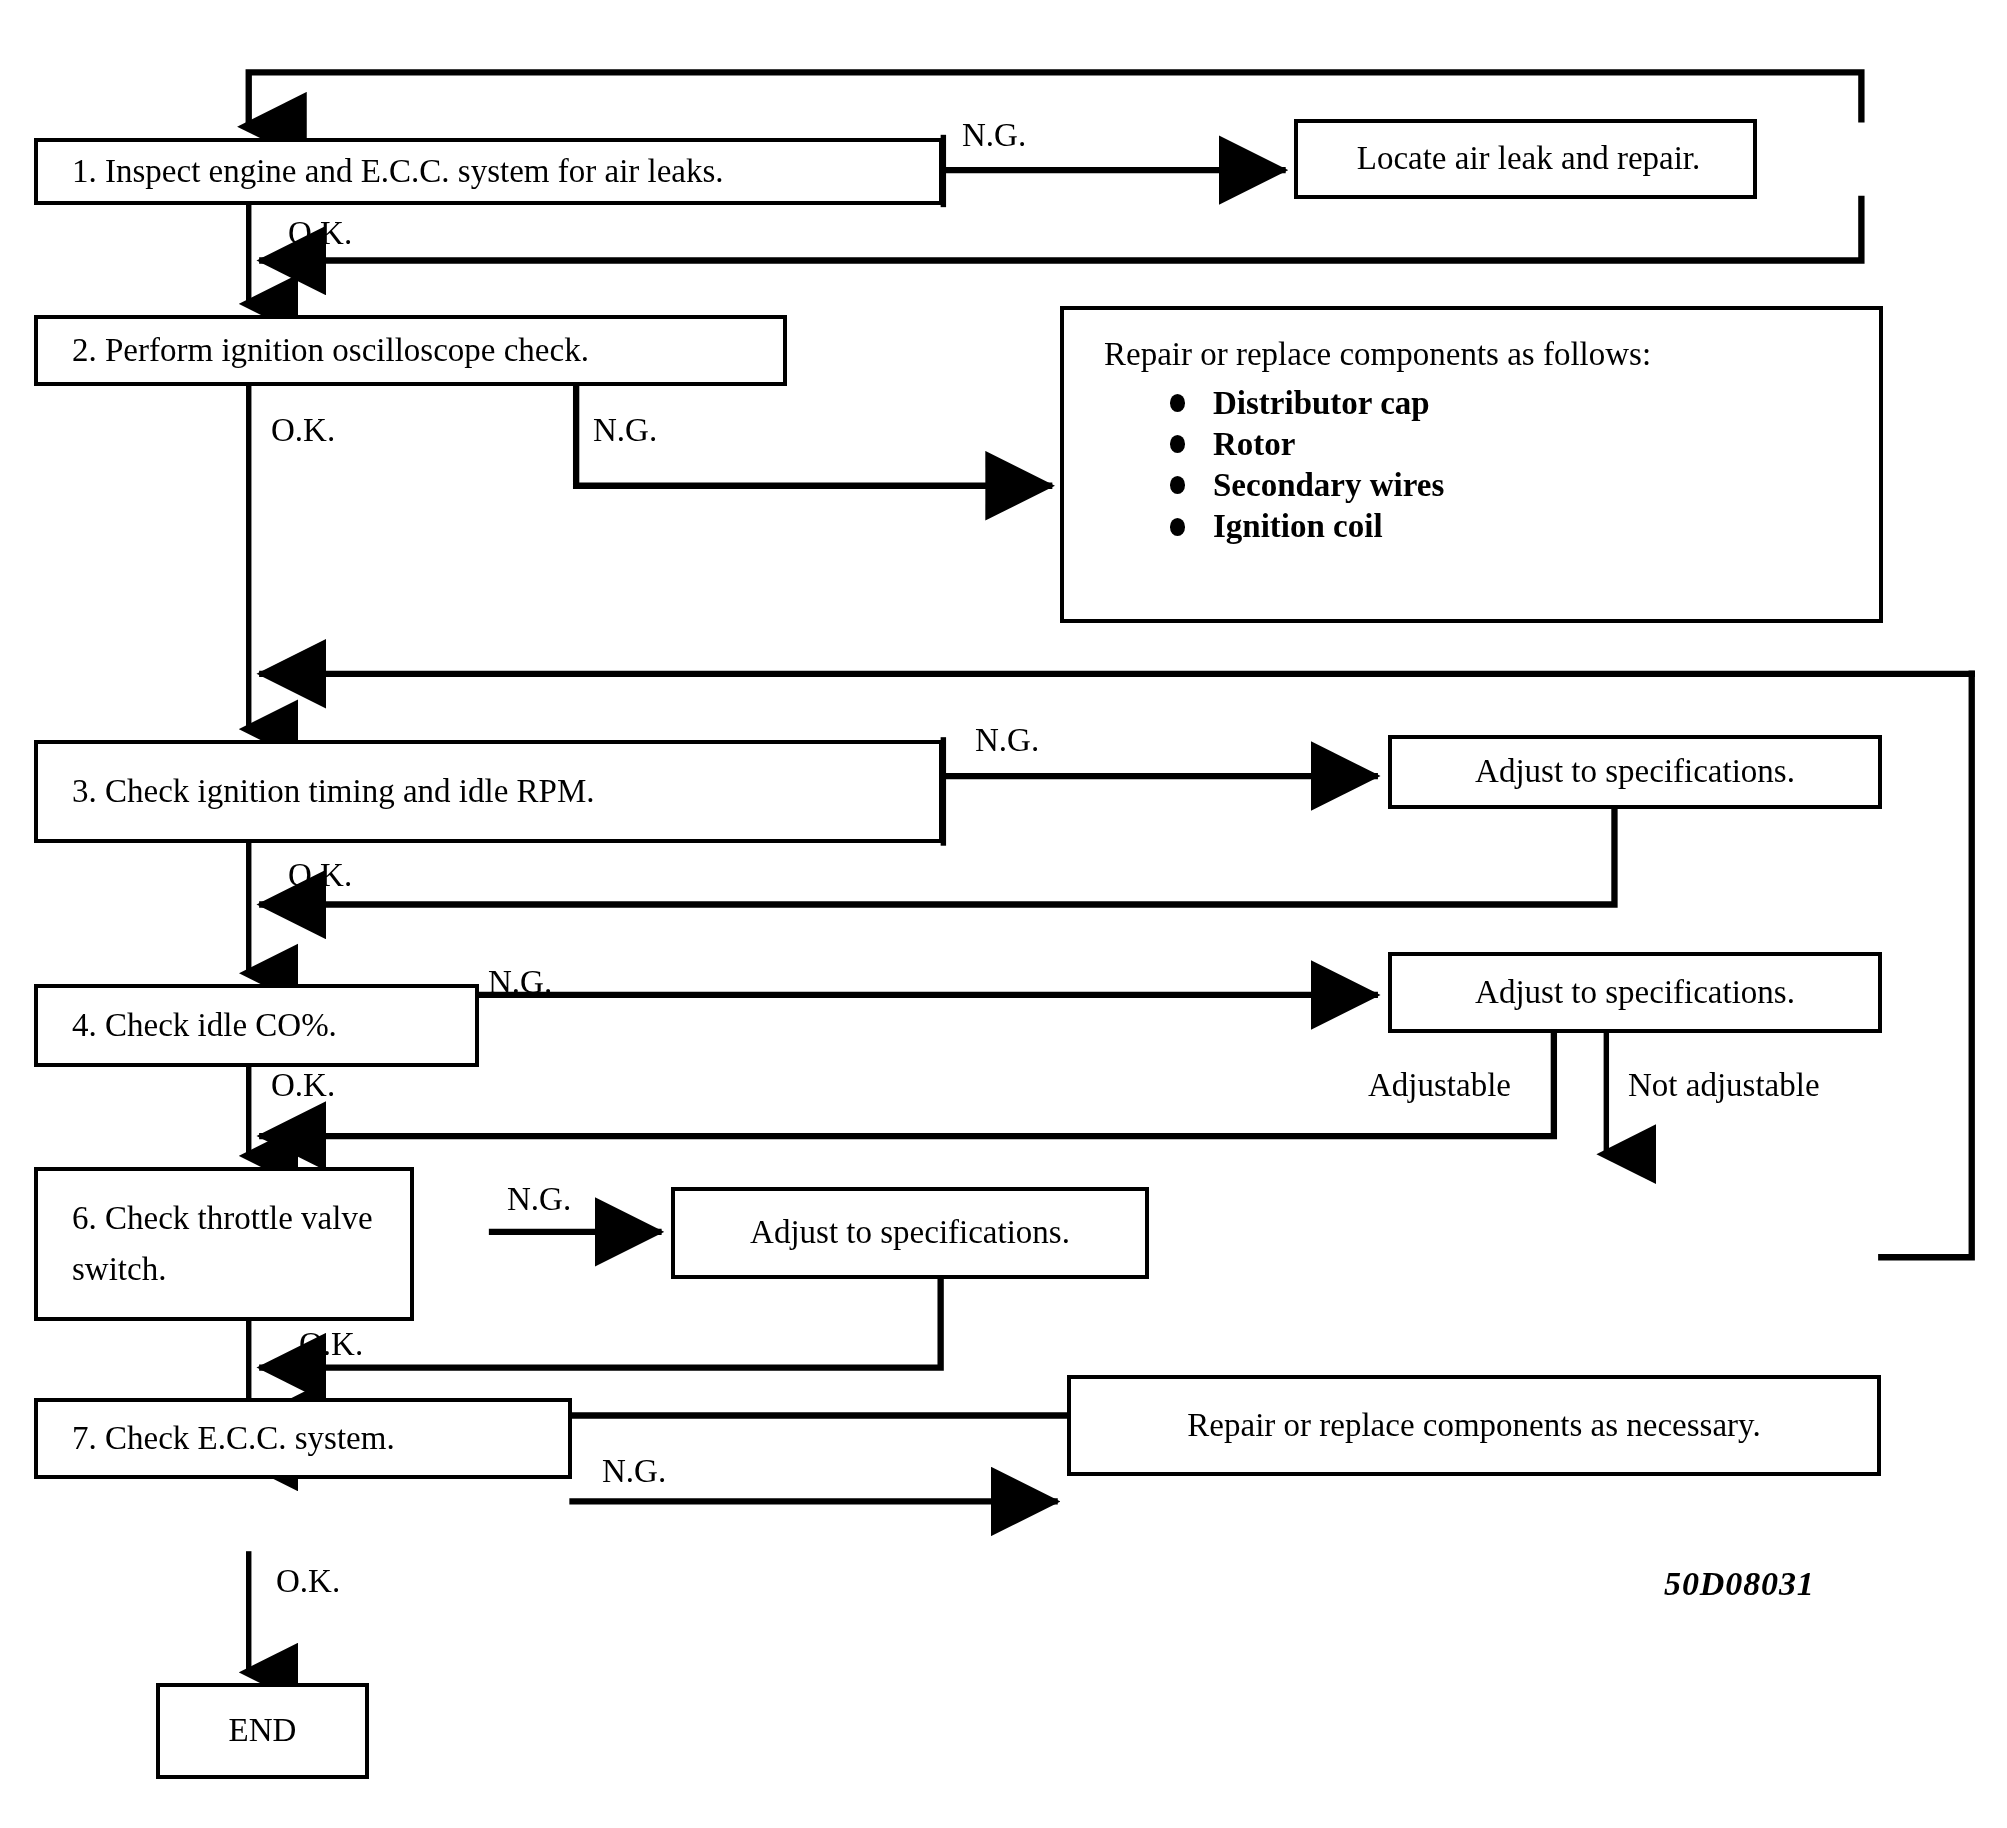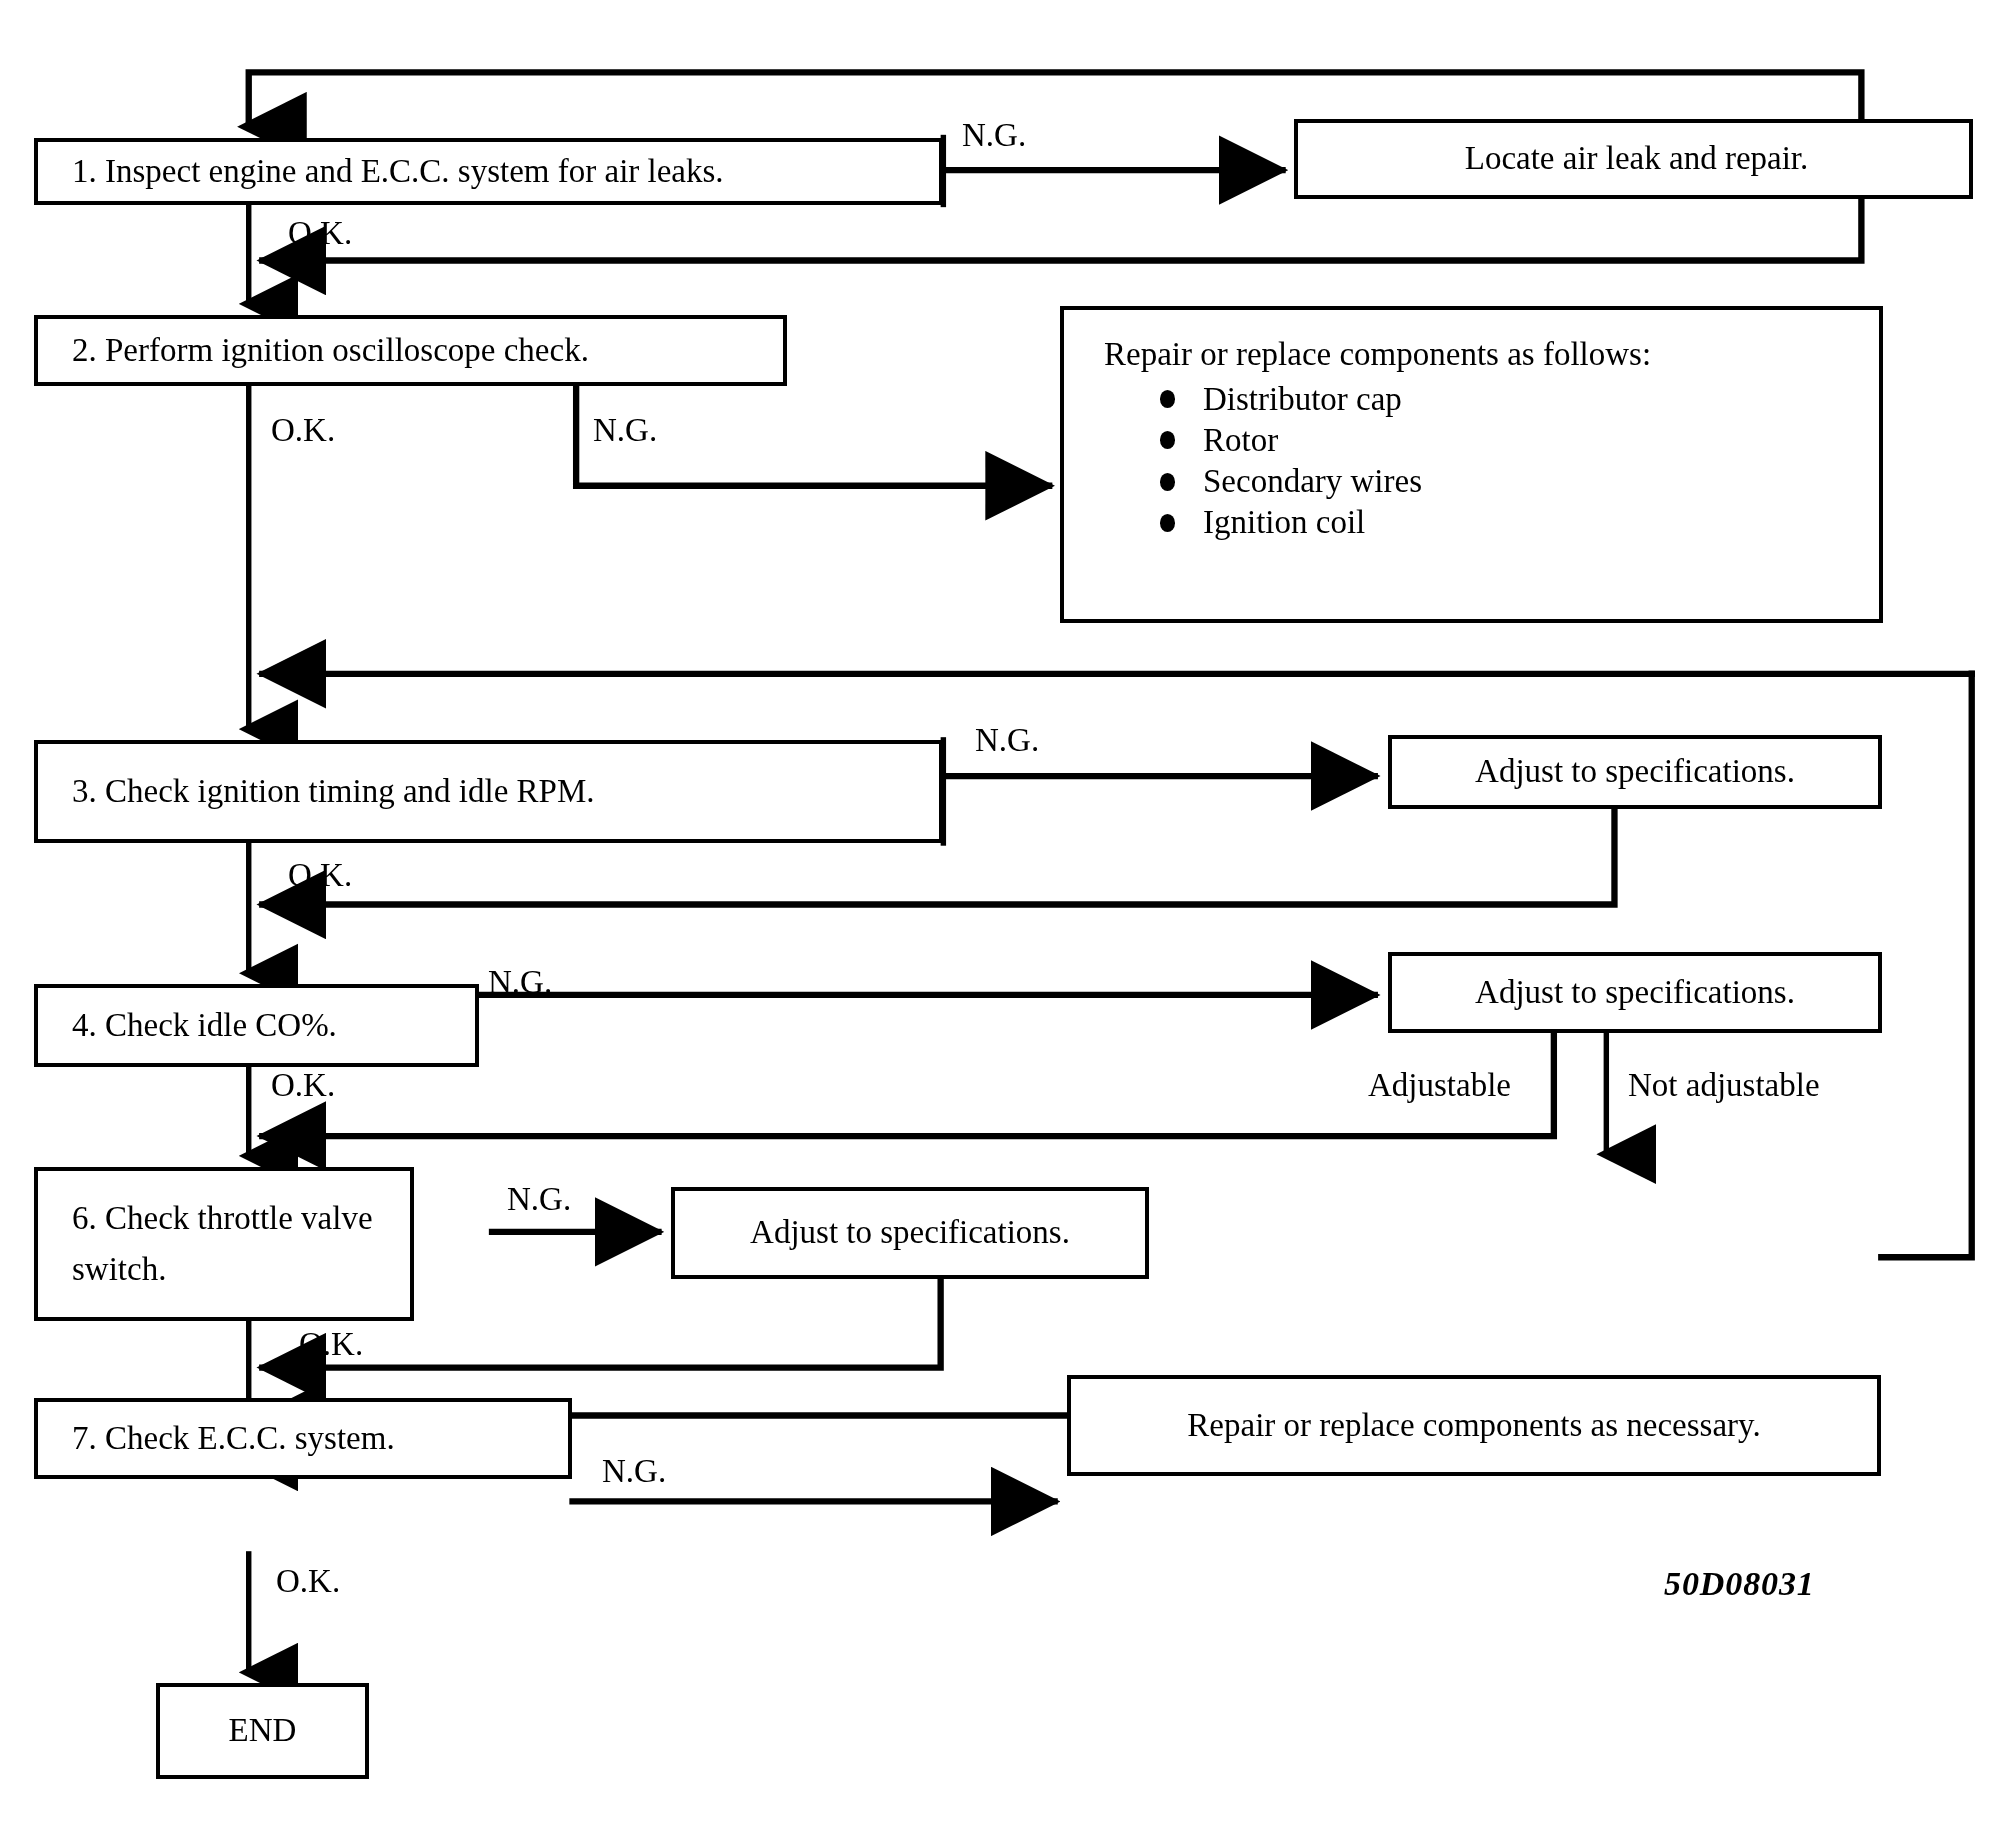--- a/index.html
+++ b/index.html
@@ -52,22 +52,23 @@
     padding: 23.5px 27px 20px 40px;
   }
   .components-title {
     font-size: 33px;
     line-height: 1.25;
     color: #000000;
     margin-bottom: 5.4px;
   }
   .components-list {
     list-style: none;
-    margin: 2px;
+    margin: 12px;
     padding: 0 0 0 54px;
+    font-weight: bold;
   }
   .components-list li {
     font-size: 33px;
     line-height: 1.0;
     color: #000000;
     position: relative;
     padding-left: 43px;
     margin: 8.1px 0;
   }
   .components-list li .bullet {
@@ -207,21 +208,21 @@
         <path d="M 275 1718 L 275 1849" stroke-width="6" marker-end="url(#arrow-down)"></path>
       </g>
 
     </g>
   </svg>
 
   <div class="node left" style="left:34px; top:138px; width:909px; height:67px;">
     <span class="node-text">1.  Inspect engine and E.C.C. system for air leaks.</span>
   </div>
 
-  <div class="node center" style="left:1294px; top:119px; width:679px; height:80px;padding-left:6px;">
+  <div class="node center" style="left:1294px; top:119px; width:463px; height:80px;padding-left:6px;">
     <span class="node-text">Locate air leak and repair.</span>
   </div>
 
   <div class="node left" style="left:34px; top:315px; width:753px; height:71px;">
     <span class="node-text">2. Perform ignition oscilloscope check.</span>
   </div>
 
   <div class="components-node" style="left:1060px; top:306px; width:823px; height:317px;">
     <div class="components-title">Repair or replace components as follows:</div>
     <ul class="components-list">

